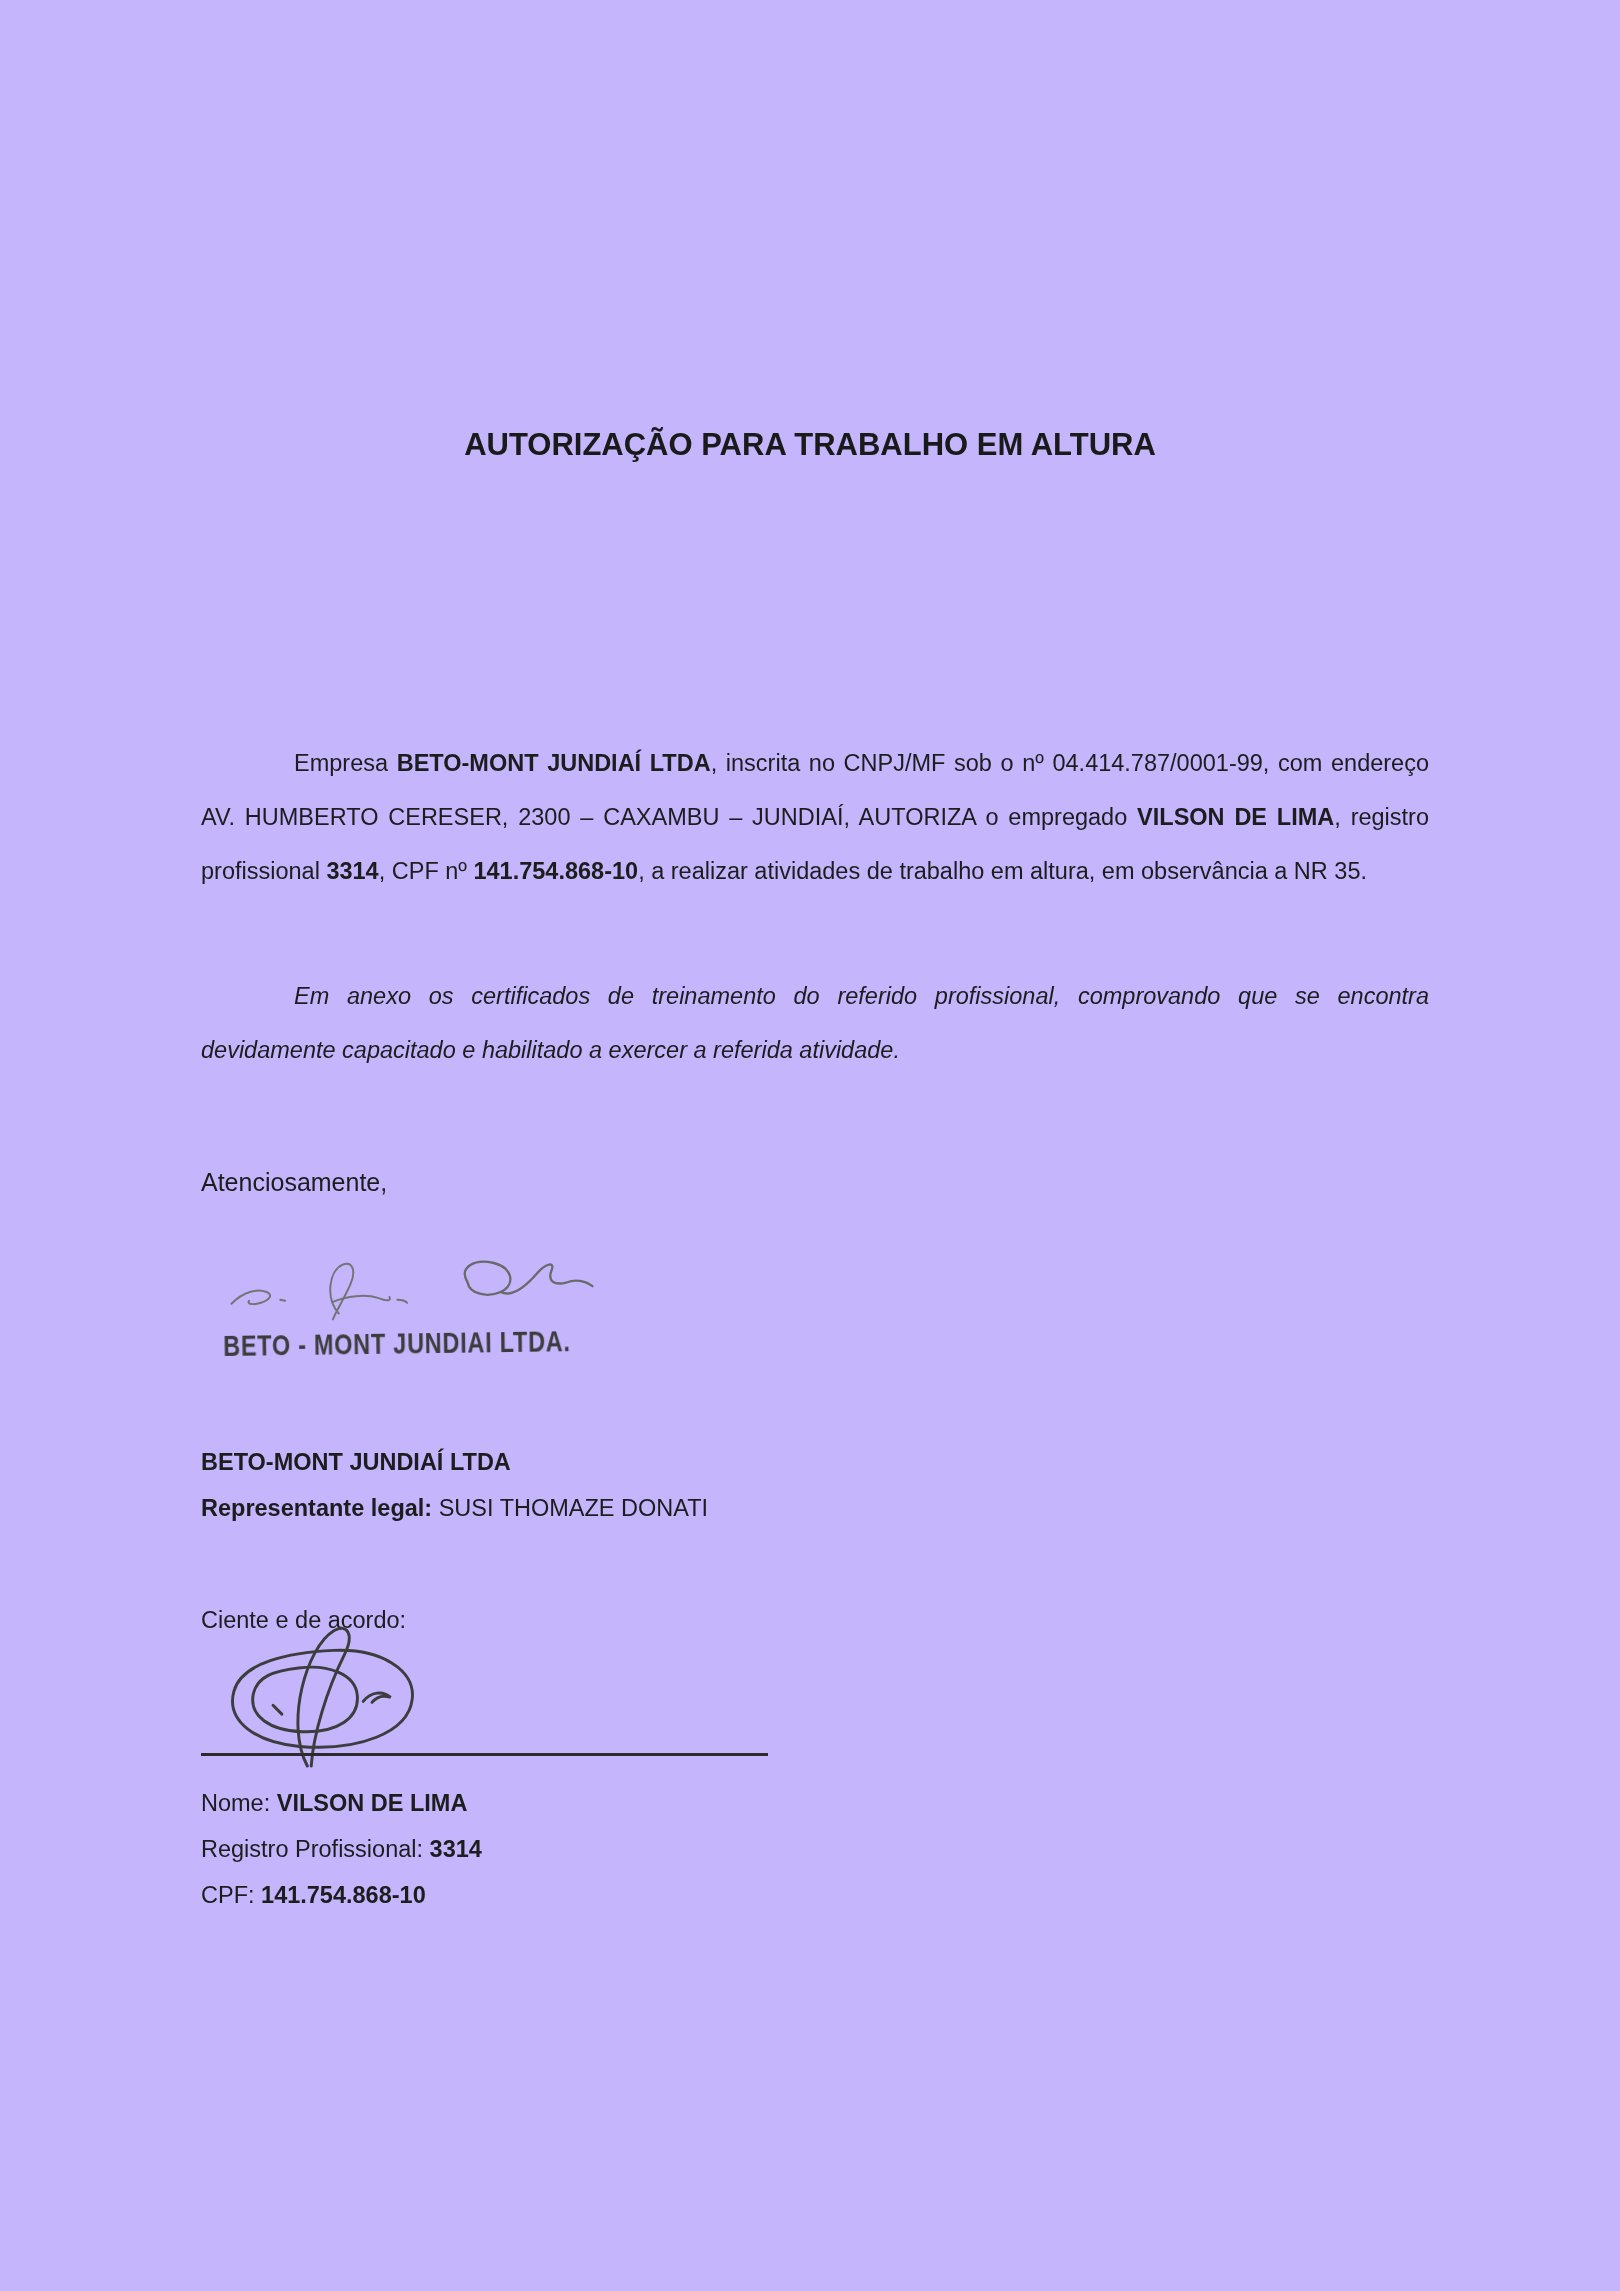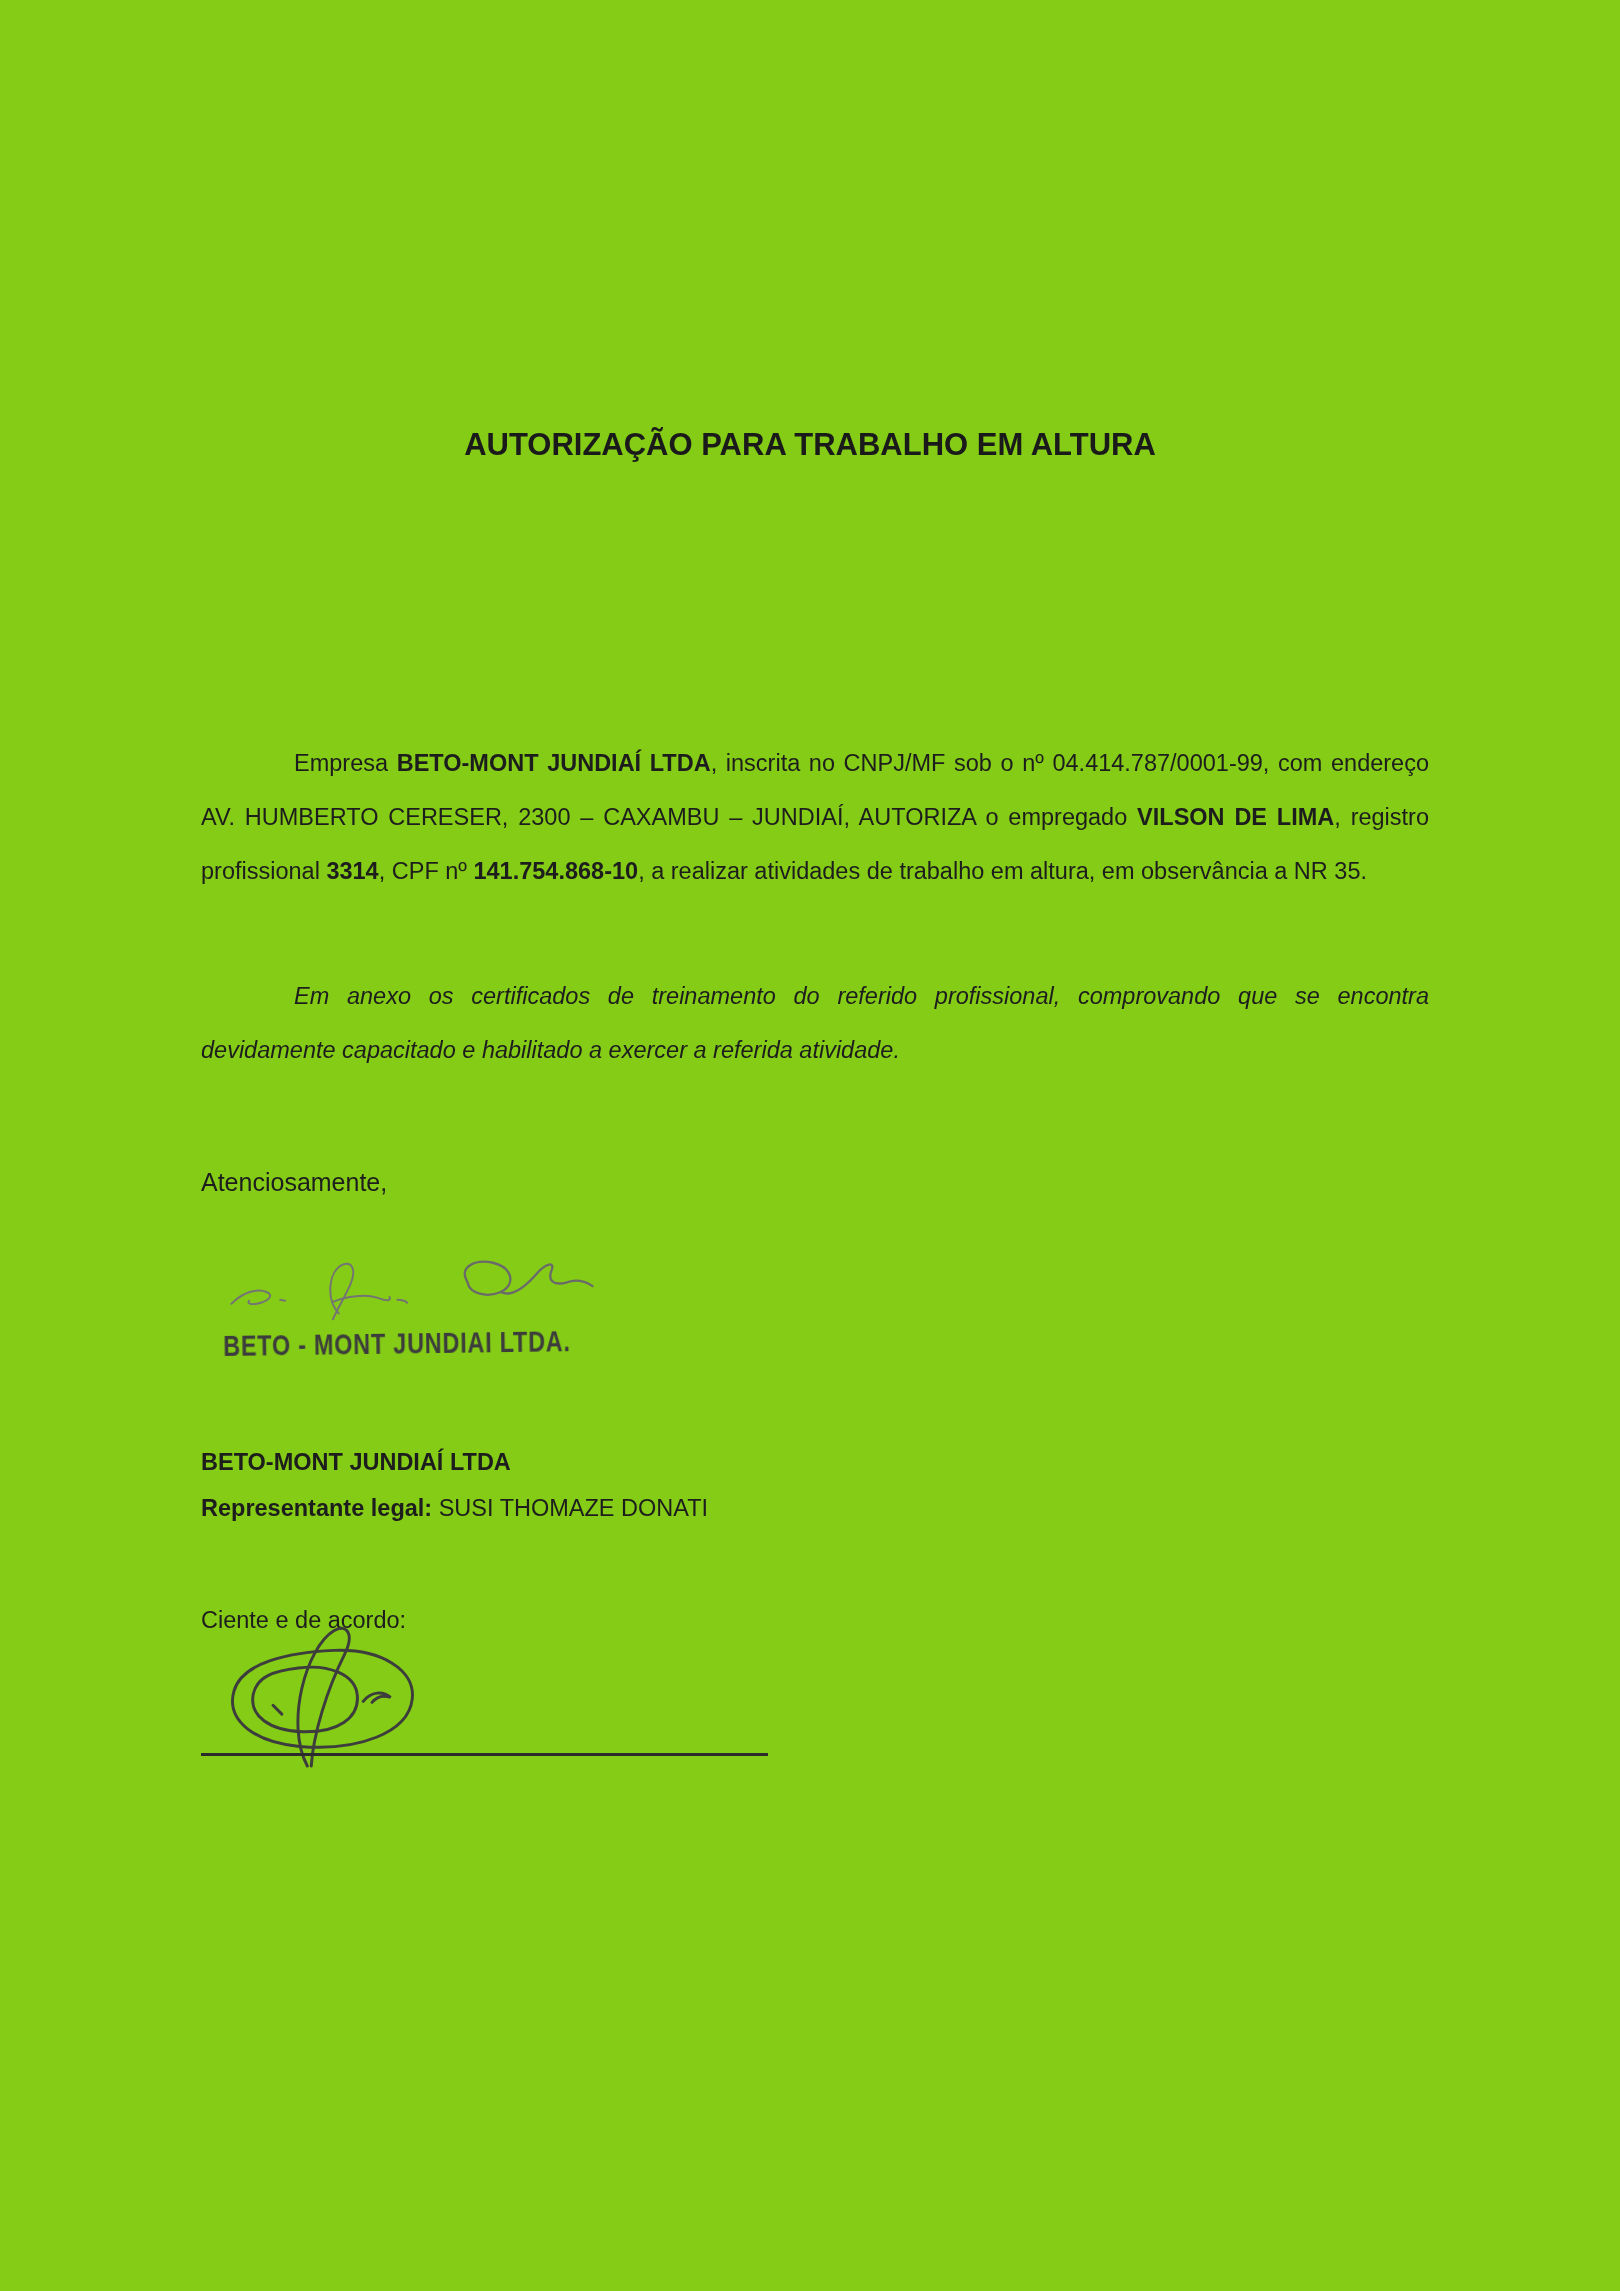--- a/index.html
+++ b/index.html
@@ -1,20 +1,20 @@
 <!DOCTYPE html>
 <html><head>
 <meta charset="utf-8">
 <style>
   html, body { margin: 0; padding: 0; background: #e8e8e8; }
   .page {
     position: relative;
     width: 1620px;
     height: 2292px;
-    background: #84cc16;
+    background: #c4b5fd;
     font-family: "Liberation Sans", sans-serif;
     color: #1d1d1d;
     overflow: hidden;
   }
   .abs { position: absolute; }
   .doc-title {
     top: 427px;
     left: 0;
     width: 100%;
     text-align: center;
@@ -107,15 +107,29 @@
       <path d="M18,72 C10,102 40,124 85,128 C145,133 196,114 200,80 C204,50 168,28 120,30 C75,32 26,42 18,72"></path>
       <path d="M38,74 C33,97 55,112 88,113 C124,114 146,99 144,76 C142,54 114,44 84,48 C58,51 42,57 38,74"></path>
       <path d="M93,148 C70,104 92,27 120,10 C134,2 141,14 131,34 C113,70 99,116 97,148"></path>
       <path d="M58,86 l9,9"></path>
       <path d="M150,82 c8,-10 20,-11 28,-4 c-8,-3 -14,-1 -19,5"></path>
     </g>
   </svg>
 
   <div class="abs sig-line"></div>
 
+  <div class="abs ack-block">
+    <div class="row">
+      <span>Nome:</span>
+      <span class="b">VILSON DE LIMA</span>
+    </div>
+    <div class="row">
+      <span>Registro Profissional:</span>
+      <span class="b">3314</span>
+    </div>
+    <div class="row">
+      <span>CPF:</span>
+      <span class="b">141.754.868-10</span>
+    </div>
+  </div>
 
 </div>
 
 
 </body></html>

